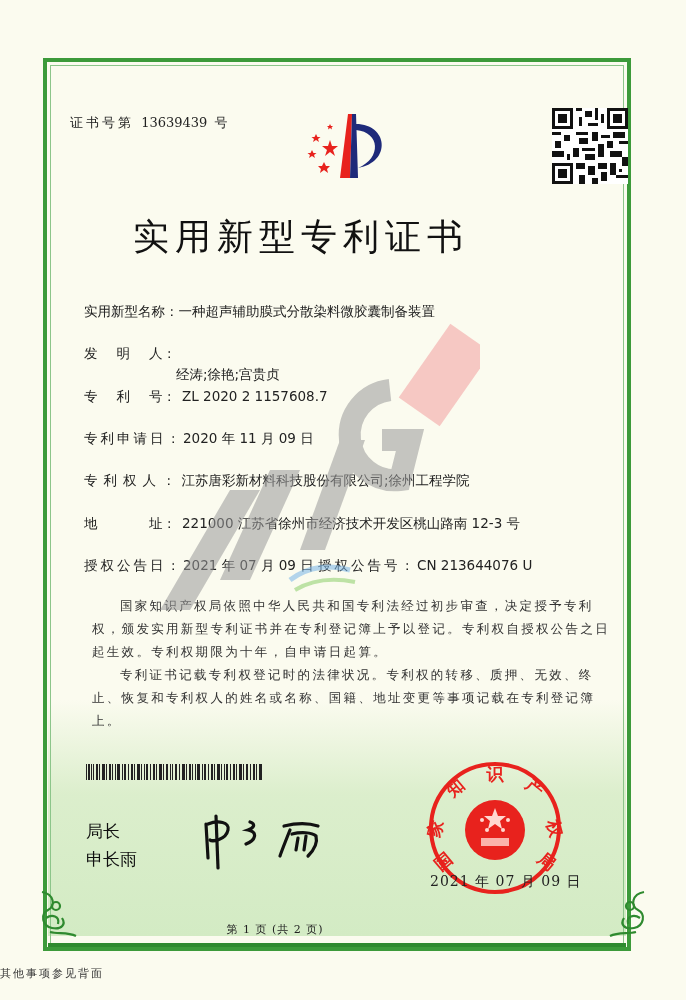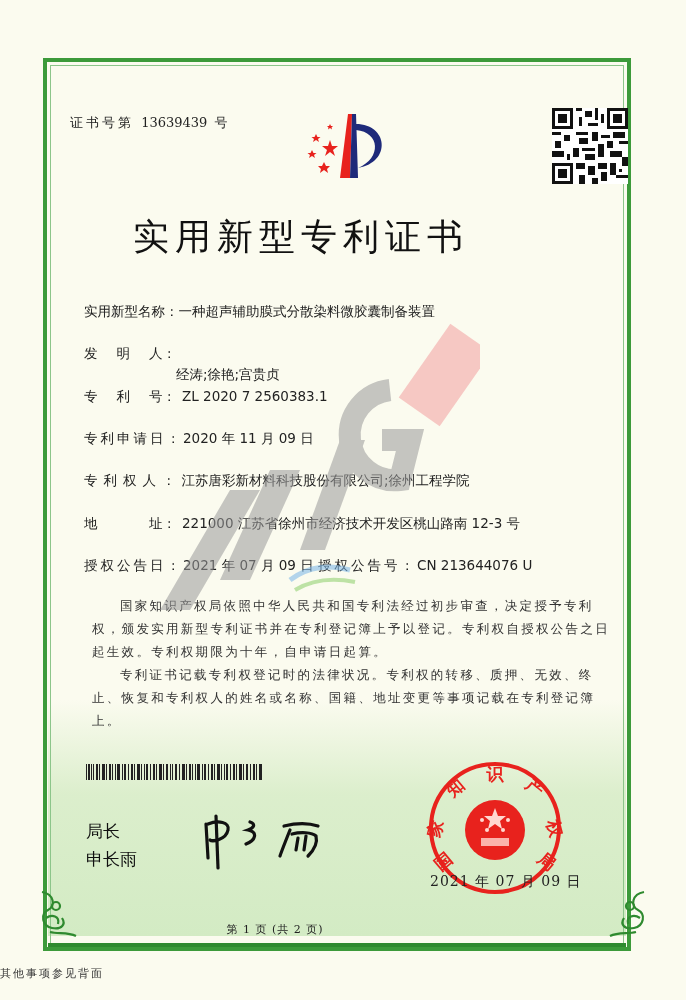--- a/index.html
+++ b/index.html
@@ -127,21 +127,21 @@
       <span>人：</span>
     </span>
 </div>
 <div class="wrap2" style="top:366px;">经涛;徐艳;宫贵贞</div>
 
 <div class="field" style="top:388px;">
   <span class="lbl" style="width:92px;display:inline-flex;justify-content:space-between;">
       <span>专</span>
       <span>利</span>
       <span>号：</span>
-    </span><span class="val">ZL 2020 7 2560383.1</span>
+    </span><span class="val">ZL 2020 2 1157608.7</span>
 </div>
 
 <div class="field" style="top:430px;">
   <span class="lbl" style="letter-spacing:3px;text-align:right;">专利申请日：</span><span class="val" style="margin-left:0">2020 年 11 月 09 日</span>
 </div>
 
 <div class="field" style="top:472px;">
   <span class="lbl" style="letter-spacing:6px;font-family:Liberation Mono, monospace;">专利权人：</span><span class="val" style="margin-left:0">江苏唐彩新材料科技股份有限公司;徐州工程学院</span>
 </div>
 

